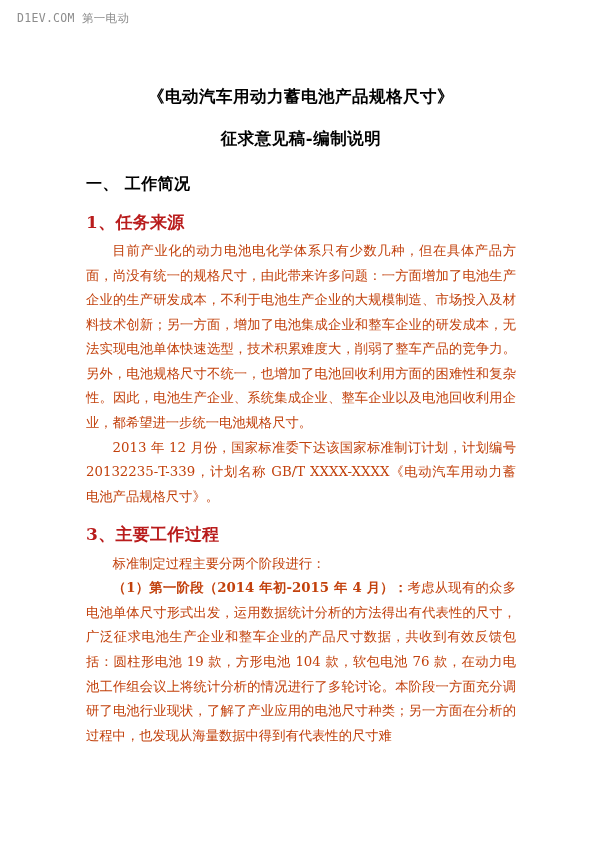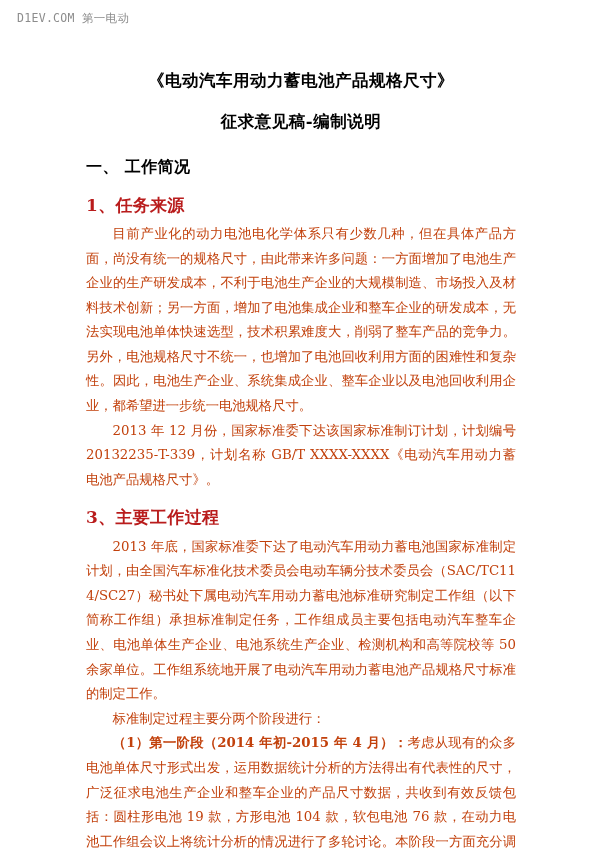--- a/index.html
+++ b/index.html
@@ -35,21 +35,21 @@
     left: 86px;
     top: 68px;
     width: 430px;
   }
   .doc-title {
     text-align: center;
     font-weight: bold;
     font-size: 16.5px;
     line-height: 1.55;
     letter-spacing: 0.5px;
-    margin: 0;
+    margin: 16px;
     color: #000;
   }
   .doc-title.line2 {
     margin-top: 15px;
   }
   .heading-1 {
     font-weight: bold;
     font-size: 16px;
     line-height: 1.6;
     margin: 20px 0 0 0;
@@ -99,20 +99,19 @@
     <div class="spacer-sm"></div>
 
     <p class="para">目前产业化的动力电池电化学体系只有少数几种，但在具体产品方面，尚没有统一的规格尺寸，由此带来许多问题：一方面增加了电池生产企业的生产研发成本，不利于电池生产企业的大规模制造、市场投入及材料技术创新；另一方面，增加了电池集成企业和整车企业的研发成本，无法实现电池单体快速选型，技术积累难度大，削弱了整车产品的竞争力。另外，电池规格尺寸不统一，也增加了电池回收利用方面的困难性和复杂性。因此，电池生产企业、系统集成企业、整车企业以及电池回收利用企业，都希望进一步统一电池规格尺寸。</p>
 
     <p class="para">2013 年 12 月份，国家标准委下达该国家标准制订计划，计划编号 20132235-T-339，计划名称 GB/T XXXX-XXXX《电动汽车用动力蓄电池产品规格尺寸》。</p>
 
     <h3 class="heading-2">3、主要工作过程</h3>
 
     <div class="spacer-sm"></div>
 
-    <p class="para">2013 年底，国家标准委下达了电动汽车用动力蓄电池国家标准制定计划，由全国汽车标准化技术委员会电动车辆分技术委员会（SAC/TC114/SC27）秘书处下属电动汽车用动力蓄电池标准研究制定工作组（以下简称工作组）承担标准制定任务，工作组成员主要包括电动汽车整车企业、电池单体生产企业、电池系统生产企业、检测机构和高等院校等 50 余家单位。工作组系统地开展了电动汽车用动力蓄电池产品规格尺寸标准的制定工作。</p>
 
     <p class="para">标准制定过程主要分两个阶段进行：</p>
 
     <p class="para"><b>（1）第一阶段（2014 年初-2015 年 4 月）：</b><span>考虑从现有的众多电池单体尺寸形式出发，运用数据统计分析的方法得出有代表性的尺寸，广泛征求电池生产企业和整车企业的产品尺寸数据，共收到有效反馈包括：圆柱形电池 19 款，方形电池 104 款，软包电池 76 款，在动力电池工作组会议上将统计分析的情况进行了多轮讨论。本阶段一方面充分调研了电池行业现状，了解了产业应用的电池尺寸种类；另一方面在分析的过程中，也发现从海量数据中得到有代表性的尺寸难</span></p>
 
   </div>
 </div>
 
 </body></html>

